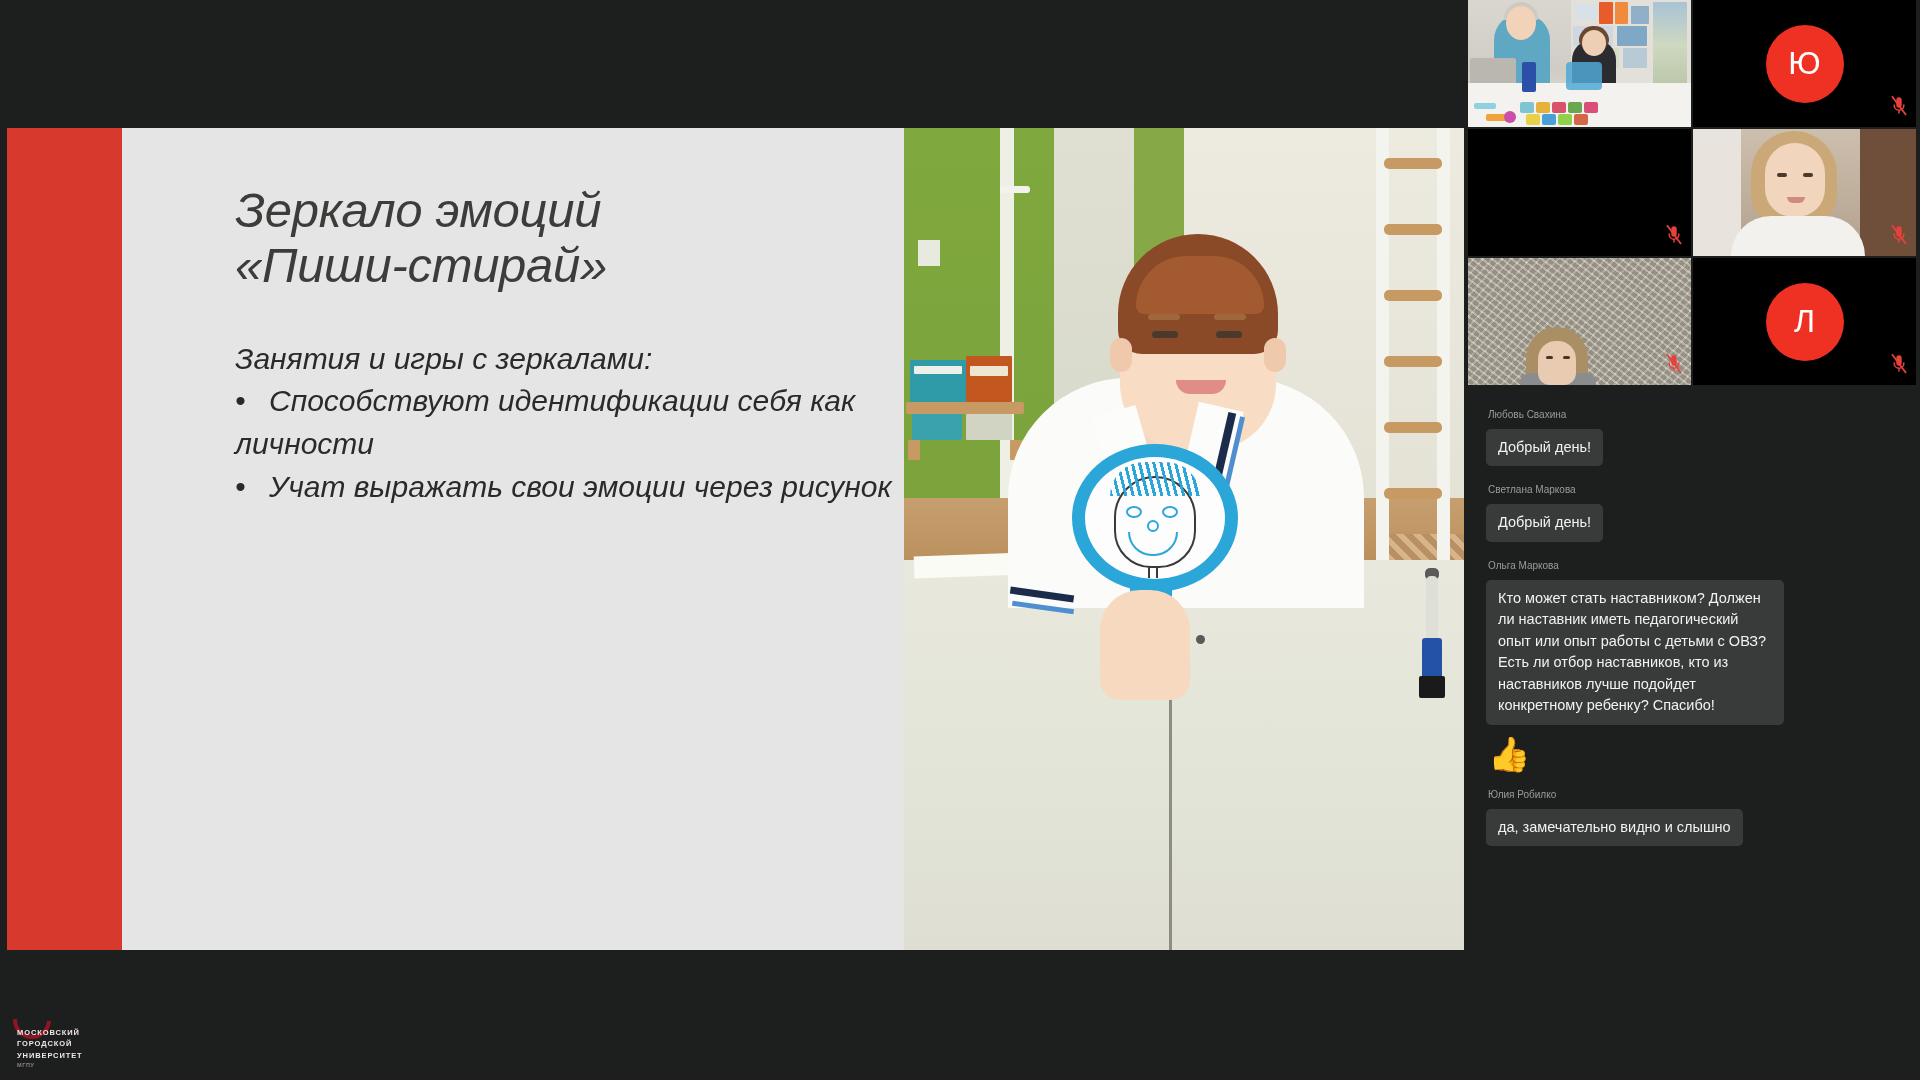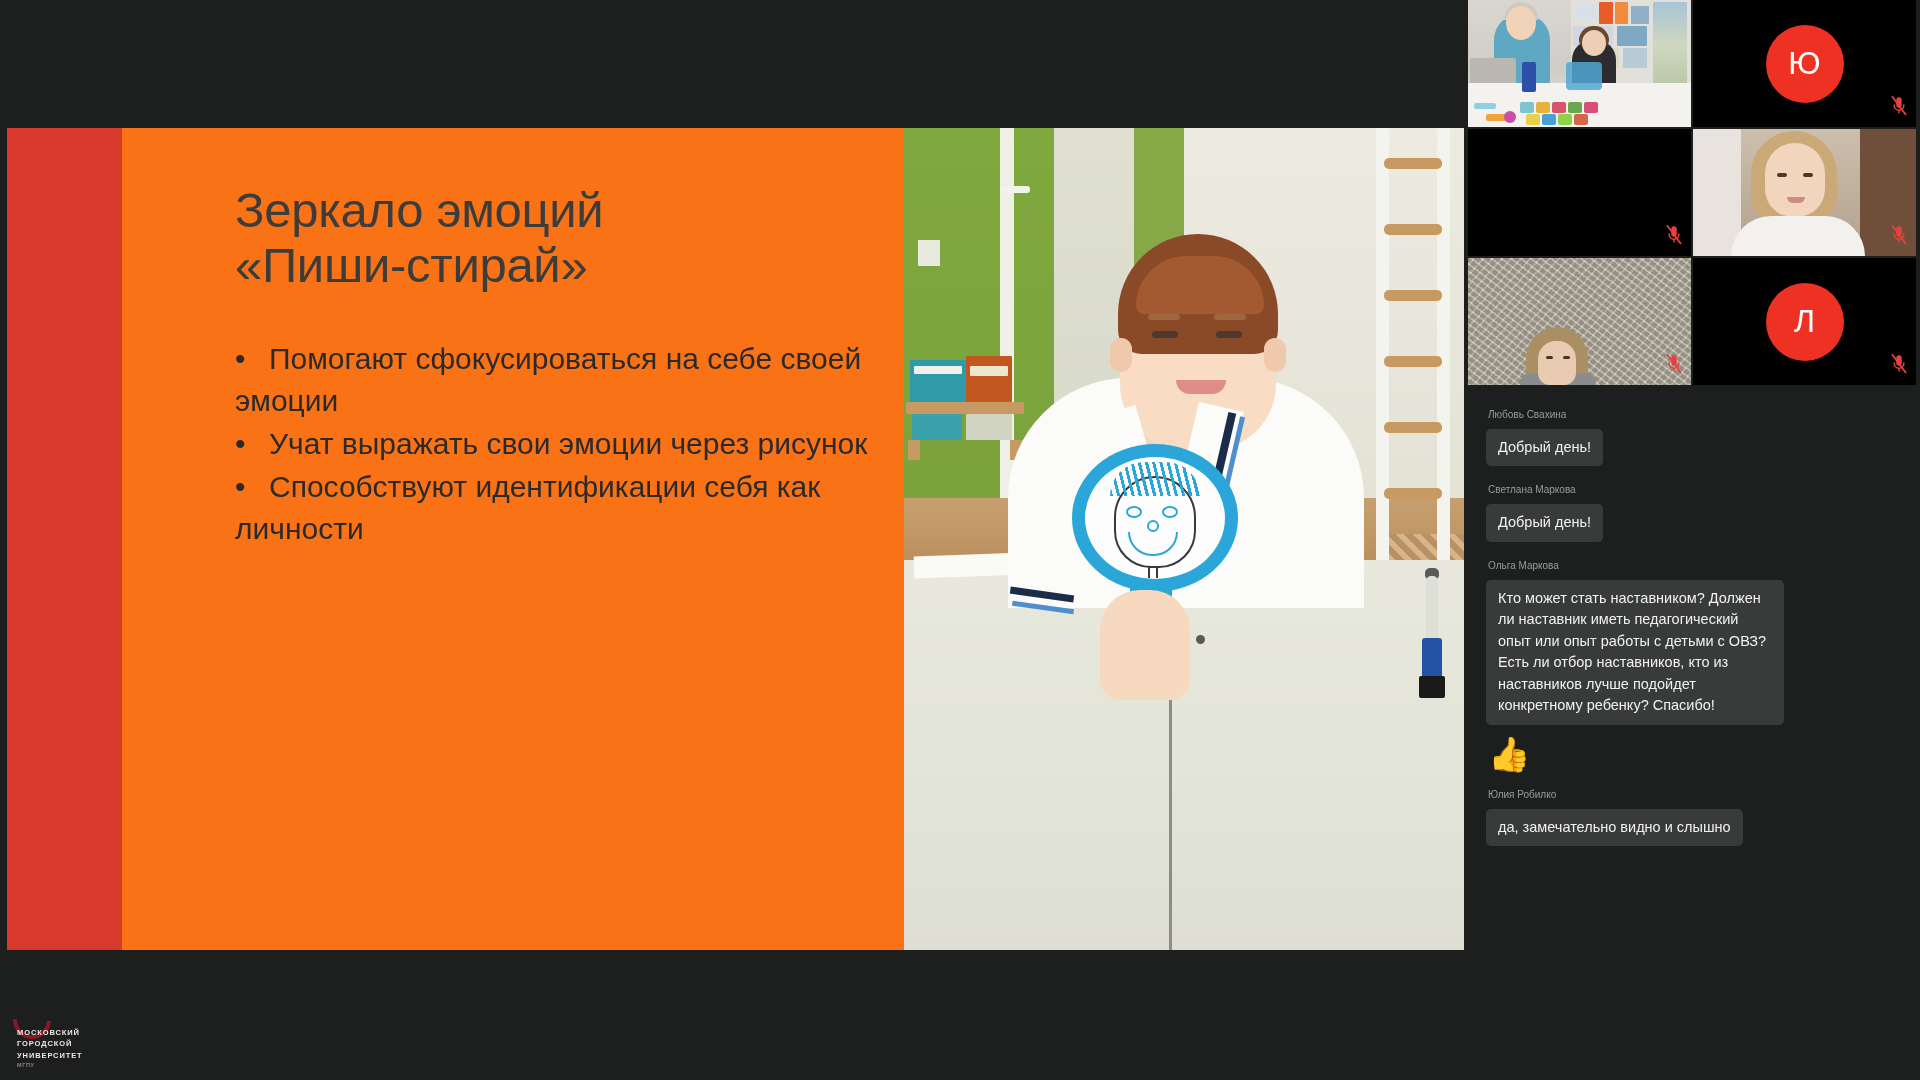--- a/index.html
+++ b/index.html
@@ -14,21 +14,21 @@
   
   #stage { position: absolute; left: 0; top: 0; width: 1464px; height: 1080px; background: #1d1f1e; }
 
   #slide {
     position: absolute; left: 7px; top: 128px;
     width: 1457px; height: 822px;
     background: #ffffff; overflow: hidden;
     display: flex;
   }
   #slide-redbar { width: 115px; height: 100%; background: #d73a2c; flex: 0 0 115px; }
-  #slide-body { flex: 1 1 auto; position: relative; background: #f97316; }
+  #slide-body { flex: 1 1 auto; position: relative; background: #e5e5e5; font-style: italic; }
 
   #slide-text { position: absolute; left: 113px; top: 55px; width: 680px; }
   #slide-title {
     font-size: 49px; line-height: 1.13; color: #3c3c3b;
     font-weight: 400; letter-spacing: -0.3px; white-space: pre-line;
   }
   #slide-bullets { margin-top: 44px; }
   .slide-lead { font-size: 30px; line-height: 1.42; color: #2a2a2a; }
   .slide-bullet {
     font-size: 30px; line-height: 1.42; color: #2a2a2a;
@@ -198,26 +198,26 @@
     <div id="slide">
       <div id="slide-redbar"></div>
 
       <div id="slide-body">
 
         <div id="slide-text">
           <div id="slide-title">Зеркало эмоций
 «Пиши-стирай»</div>
 
           <div id="slide-bullets">
-
-            <div class="slide-bullet"><span class="b-dot">•</span><span>Помогают сфокусироваться на себе своей эмоции</span></div>
+            <div class="slide-lead">Занятия и игры с зеркалами:</div>
+
+
+            <div class="slide-bullet"><span class="b-dot">•</span><span>Способствуют идентификации себя как личности</span></div>
 
             <div class="slide-bullet"><span class="b-dot">•</span><span>Учат выражать свои эмоции через рисунок</span></div>
-
-            <div class="slide-bullet"><span class="b-dot">•</span><span>Способствуют идентификации себя как личности</span></div>
           </div>
         </div>
 
         <div id="slide-photo">
           <div class="ph-wallgreen"></div>
           <div class="ph-walllight"></div>
           <div class="ph-doorframe"></div>
           <div class="ph-wallgreen2"></div>
           <div class="ph-wallcream"></div>
           <div class="ph-switch"></div>

